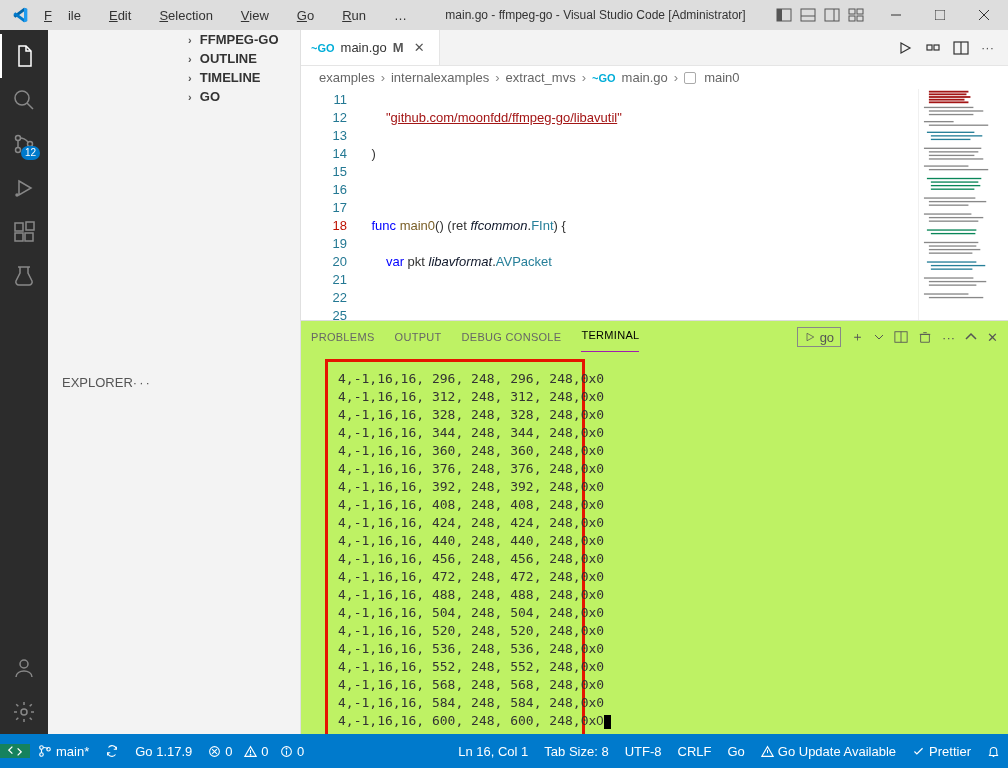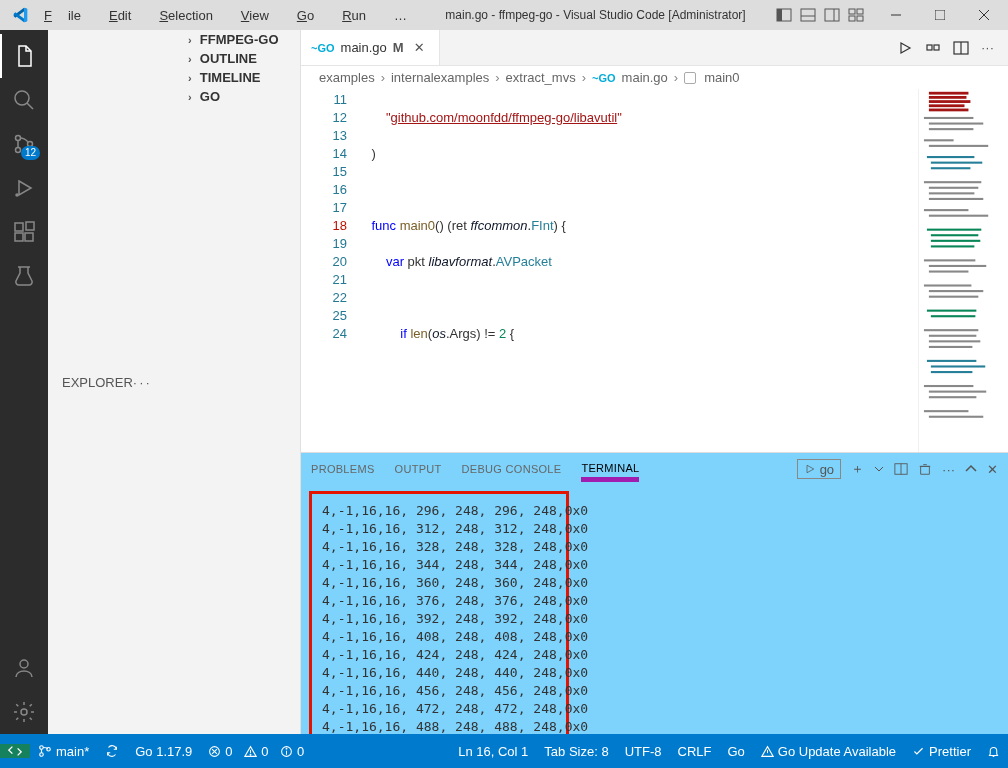--- a/index.html
+++ b/index.html
@@ -54,29 +54,29 @@
 .tok-str { color:#a31515; }
 .tok-num { color:#098658; }
 .tok-call { color:#795e26; }
 .tok-type { color:#267f99; }
 .tok-pkg { color:#0f172a;font-style:italic; }
 .tok-link { color:#a31515; text-decoration: underline; }
 
 .minimap { width:90px; background:#fff; position:relative; overflow:hidden; border-left:1px solid #f0f0f0;}
 .minimap svg { width:100%; height:100%; }
 
-.panel { height:282px; border-top:1px solid #ddd; display:flex; flex-direction:column; background:#7dd3fc;}
+.panel { height:414px; border-top:1px solid #ddd; display:flex; flex-direction:column; background:#bef264;}
 .panel-tabs { display:flex; align-items:center; padding:0 10px; height:32px; gap:20px;}
 .panel-tabs .ptab { font-size:11px; color:#666; padding:6px 0; cursor:default; letter-spacing:0.3px;}
-.panel-tabs .ptab.active { color:#000; border-bottom:5px solid #a21caf; padding-bottom:3px;}
+.panel-tabs .ptab.active { color:#000; border-bottom:1px solid #a21caf; padding-bottom:10px;}
 .panel-tabs-right { margin-left:auto; display:flex; align-items:center; gap:10px; color:#555;}
 .panel-tabs-right .box { border:1px solid #888; padding:0 6px; font-size:11px; display:flex; align-items:center; gap:4px; height:20px;}
 .panel-tabs-right span { cursor:default; display:inline-flex; align-items:center;}
 .panel-body { flex:1; position:relative; padding:6px 4px 0 8px; overflow:hidden;}
-.red-box { border:3px solid #e51400; padding:8px 10px; font-family: Consolas, monospace; font-size:13px; line-height:18px; white-space:pre; width: 260px;}
+.red-box { border:3px solid #e51400; padding:8px 10px; font-family: Consolas, monospace; font-size:13px; line-height:18px; white-space:pre; width: 260px; margin-left: 16px;}
 .cursor-block { display:inline-block; width:7px; height:14px; background:#000; vertical-align:middle;}
 
 .statusbar { height:34px; background:#007acc; color:#fff; display:flex; align-items:center; font-size:12px; }
 .statusbar .sb-item { padding:0 8px; display:flex; align-items:center; gap:4px; height:100%; cursor:default;}
 .statusbar .sb-left { display:flex; align-items:center;}
 .statusbar .sb-right { margin-left:auto; display:flex; align-items:center;}
 .statusbar .remote { background:#16825d; height:100%; display:flex; align-items:center; padding:0 8px;}
 
 svg { display:block; }
 </style>

